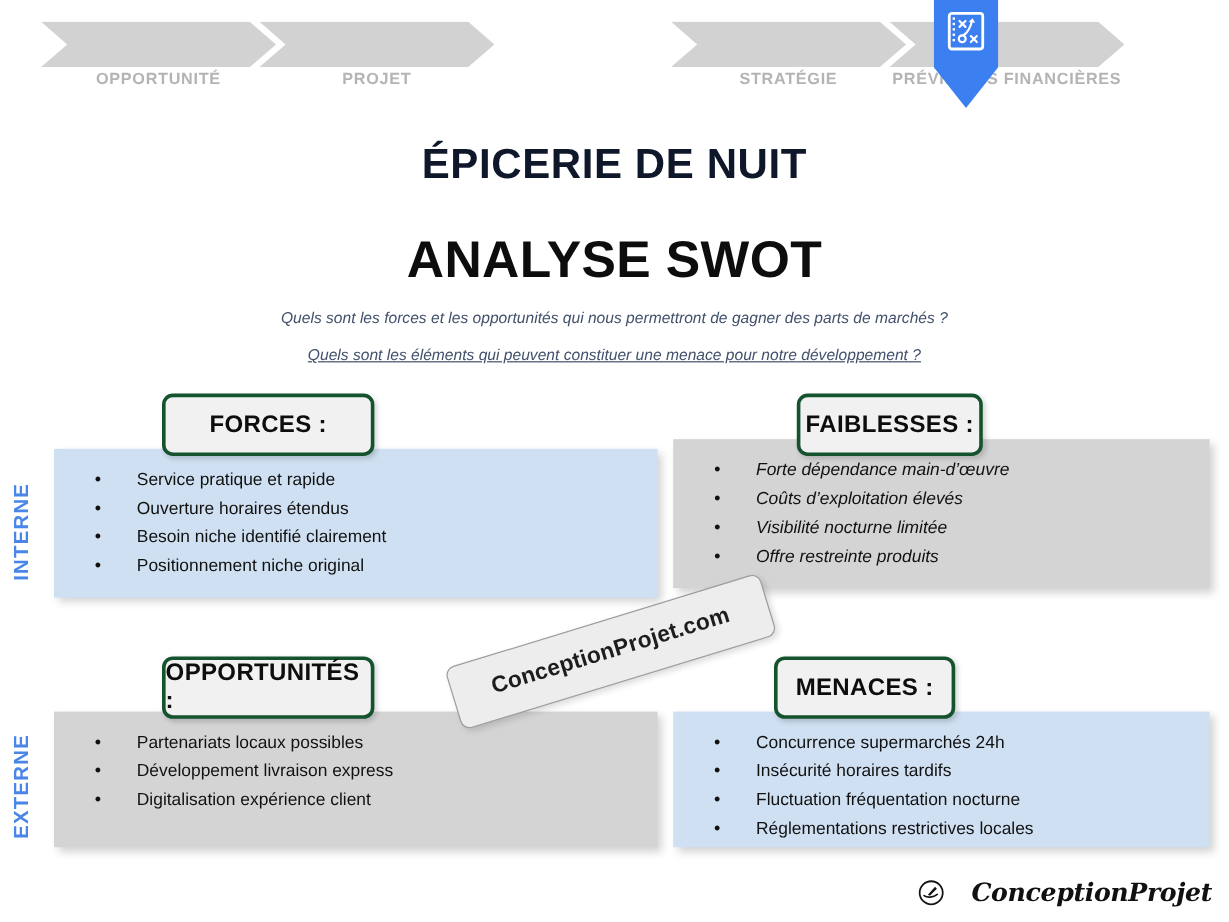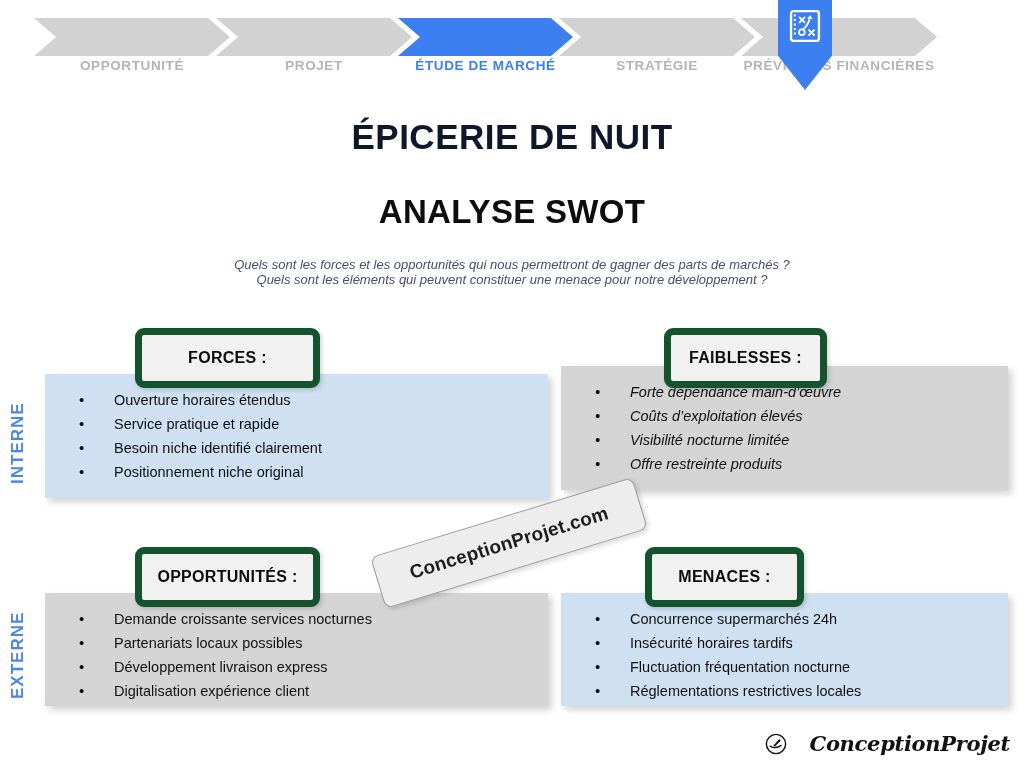--- a/index.html
+++ b/index.html
@@ -83,36 +83,36 @@
     font-size: 35px;
     font-weight: bold;
     color: #0f172a;
     letter-spacing: .5px;
   }
   #doc-title {
     position: absolute;
     left: 0; top: 193px;
     width: 1024px;
     text-align: center;
-    font-size: 33px;
+    font-size: 43px;
     font-weight: bold;
     color: #0d0d0d;
     letter-spacing: .3px;
   }
   .subtitle {
     position: absolute;
     left: 0;
     width: 1024px;
     text-align: center;
     font-style: italic;
     font-size: 13px;
     color: #42506b;
   }
   #subtitle-1 { top: 257px; }
-  #subtitle-2 { top: 272px; }
+  #subtitle-2 { top: 288px; text-decoration: underline; }
 
   
   .axis-label {
     position: absolute;
     left: 8px;
     width: 28px;
     font-size: 17px;
     font-weight: bold;
     letter-spacing: 1px;
     color: #4a86e8;
@@ -160,27 +160,27 @@
   #quad-forces        { left: 45px;  top: 374px; width: 503px; height: 124px; }
   #quad-faiblesses    { left: 561px; top: 366px; width: 447px; height: 124px; font-style: italic; }
   #quad-opportunites  { left: 45px;  top: 593px; width: 503px; height: 113px; }
   #quad-menaces       { left: 561px; top: 593px; width: 447px; height: 113px; }
 
   
   .quad-badge {
     position: absolute;
     height: 46px;
     background: #f1f1f1;
-    border: 7px solid #14532d;
+    border: 3px solid #14532d;
     border-radius: 9px;
     box-shadow: 2px 2px 4px rgba(0,0,0,.16);
     display: flex;
     align-items: center;
     justify-content: center;
-    font-size: 16px;
+    font-size: 20px;
     font-weight: bold;
     color: #0d0d0d;
     letter-spacing: .3px;
     z-index: 5;
   }
   #badge-forces       { left: 135px; top: 328px; width: 171px; }
   #badge-faiblesses   { left: 641px; top: 328px; width: 149px; margin-left: 23px; }
   #badge-opportunites { left: 135px; top: 547px; width: 171px; }
   #badge-menaces      { left: 645px; top: 547px; width: 145px; }
 
@@ -234,24 +234,20 @@
   <div class="step" id="step-0">
     <div class="chev"></div>
     <div class="step-label">OPPORTUNITÉ</div>
   </div>
 
   <div class="step" id="step-1">
     <div class="chev"></div>
     <div class="step-label">PROJET</div>
   </div>
 
-  <div class="step active" id="step-2">
-    <div class="chev"></div>
-    <div class="step-label">ÉTUDE DE MARCHÉ</div>
-  </div>
 
   <div class="step" id="step-3">
     <div class="chev"></div>
     <div class="step-label">STRATÉGIE</div>
   </div>
 
   <div class="step" id="step-4">
     <div class="chev"></div>
     <div class="step-label">PRÉVISIONS FINANCIÈRES</div>
   </div>
@@ -284,43 +280,42 @@
 <div id="doc-title">ANALYSE SWOT</div>
 <div class="subtitle" id="subtitle-1">Quels sont les forces et les opportunités qui nous permettront de gagner des parts de marchés ?</div>
 <div class="subtitle" id="subtitle-2">Quels sont les éléments qui peuvent constituer une menace pour notre développement ?</div>
 
 <div class="axis-label" id="axis-interne">INTERNE</div>
 <div class="axis-label" id="axis-externe">EXTERNE</div>
 
 <div class="quadrant" id="quad-forces">
   <div class="quad-body blue"></div>
   <ul class="quad-list">
+    <li>Service pratique et rapide</li>
     <li>Ouverture horaires étendus</li>
-    <li>Service pratique et rapide</li>
     <li>Besoin niche identifié clairement</li>
     <li>Positionnement niche original</li>
   </ul>
 </div>
 <div class="quad-badge" id="badge-forces">FORCES :</div>
 
 <div class="quadrant" id="quad-faiblesses">
   <div class="quad-body grey"></div>
   <ul class="quad-list">
     <li>Forte dépendance main-d’œuvre</li>
     <li>Coûts d’exploitation élevés</li>
     <li>Visibilité nocturne limitée</li>
     <li>Offre restreinte produits</li>
   </ul>
 </div>
 <div class="quad-badge" id="badge-faiblesses">FAIBLESSES :</div>
 
 <div class="quadrant" id="quad-opportunites">
   <div class="quad-body grey"></div>
   <ul class="quad-list">
-    <li>Demande croissante services nocturnes</li>
     <li>Partenariats locaux possibles</li>
     <li>Développement livraison express</li>
     <li>Digitalisation expérience client</li>
   </ul>
 </div>
 <div class="quad-badge" id="badge-opportunites">OPPORTUNITÉS :</div>
 
 <div class="quadrant" id="quad-menaces">
   <div class="quad-body blue"></div>
   <ul class="quad-list">

